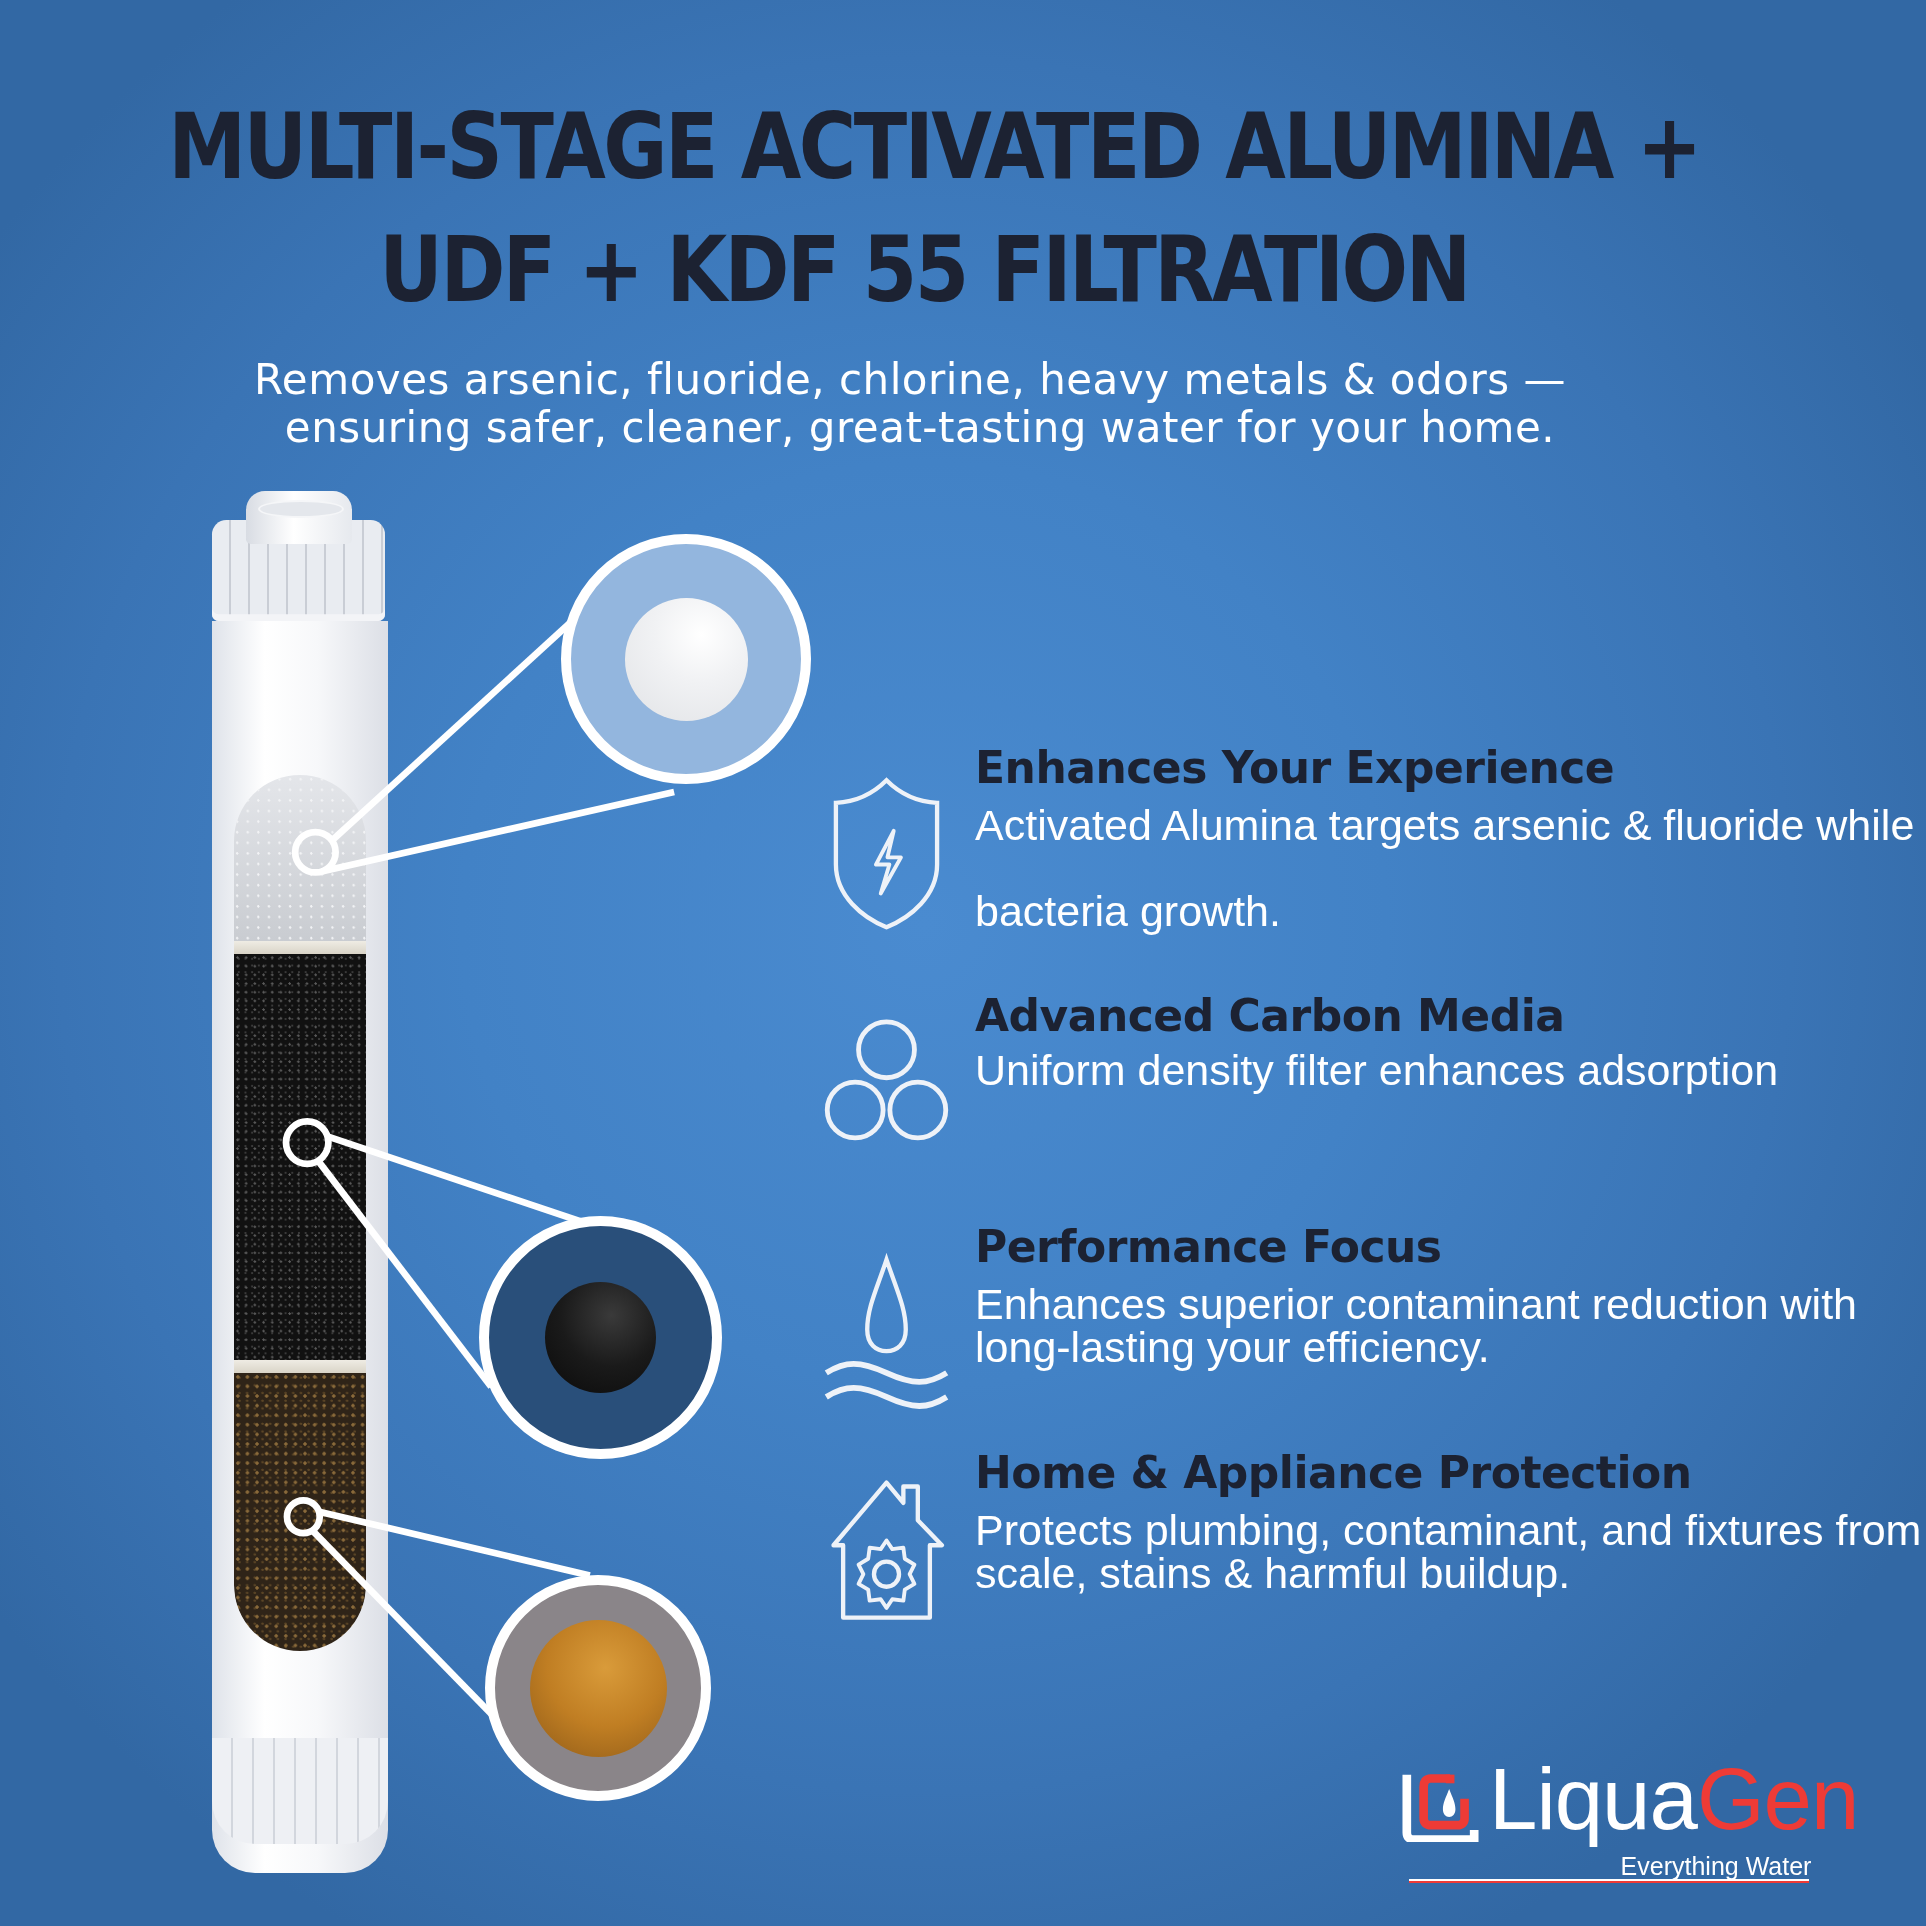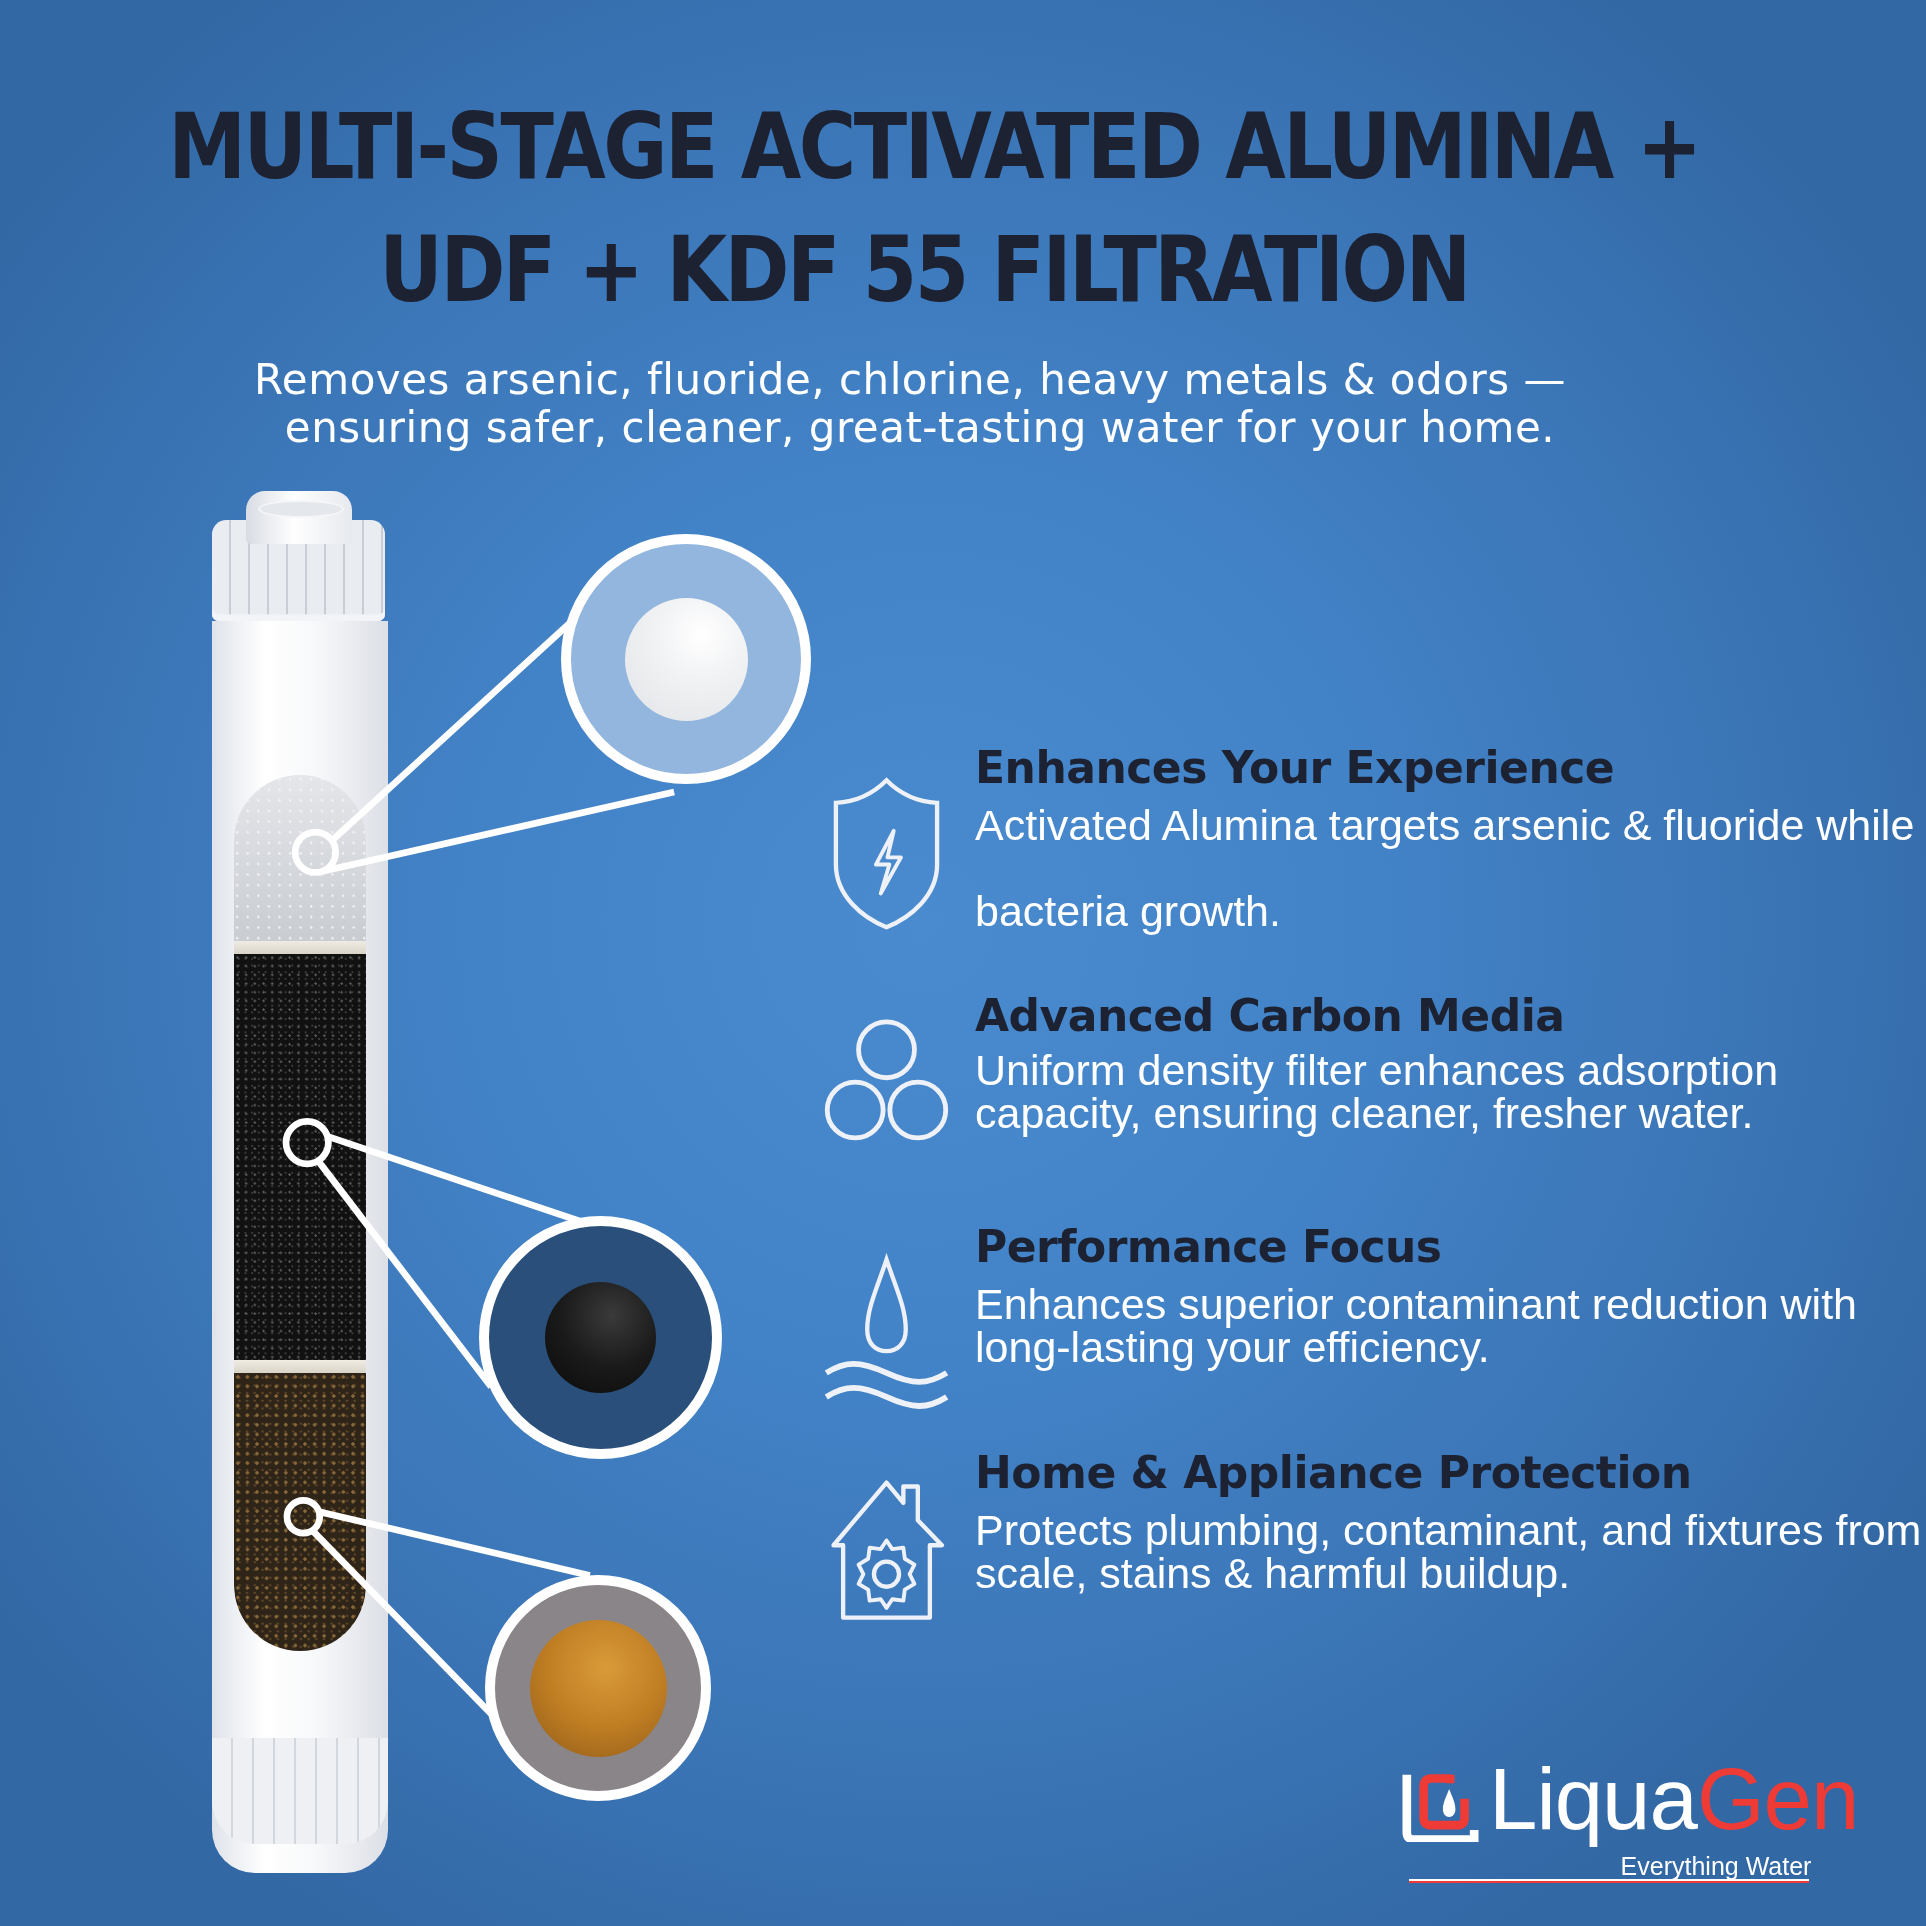--- a/index.html
+++ b/index.html
@@ -148,21 +148,20 @@
 
 <div class="feature f2">
   <svg class="icon" viewBox="0 0 280 330">
     <circle cx="140" cy="95" r="58" fill="none" stroke="#eef2f8" stroke-width="10"></circle>
     <circle cx="75" cy="220" r="58" fill="none" stroke="#eef2f8" stroke-width="10"></circle>
     <circle cx="205" cy="220" r="58" fill="none" stroke="#eef2f8" stroke-width="10"></circle>
   </svg>
   <h2>Advanced Carbon Media</h2>
   <p>
     <span>Uniform density filter enhances adsorption</span><br>
-    <span>capacity, ensuring cleaner, fresher water.</span>
   </p>
 </div>
 
 <div class="feature f3">
   <svg class="icon" viewBox="0 0 280 330">
     <path d="M140 20 C120 80 100 120 100 165 C100 195 118 210 140 210 C162 210 180 195 180 165 C180 120 160 80 140 20 Z" fill="none" stroke="#eef2f8" stroke-width="9"></path>
     <path d="M15 255 C55 230 85 230 140 255 C195 280 225 280 265 255" fill="none" stroke="#eef2f8" stroke-width="12"></path>
     <path d="M15 305 C55 280 85 280 140 305 C195 330 225 330 265 305" fill="none" stroke="#eef2f8" stroke-width="12"></path>
   </svg>
   <h2>Performance Focus</h2>

